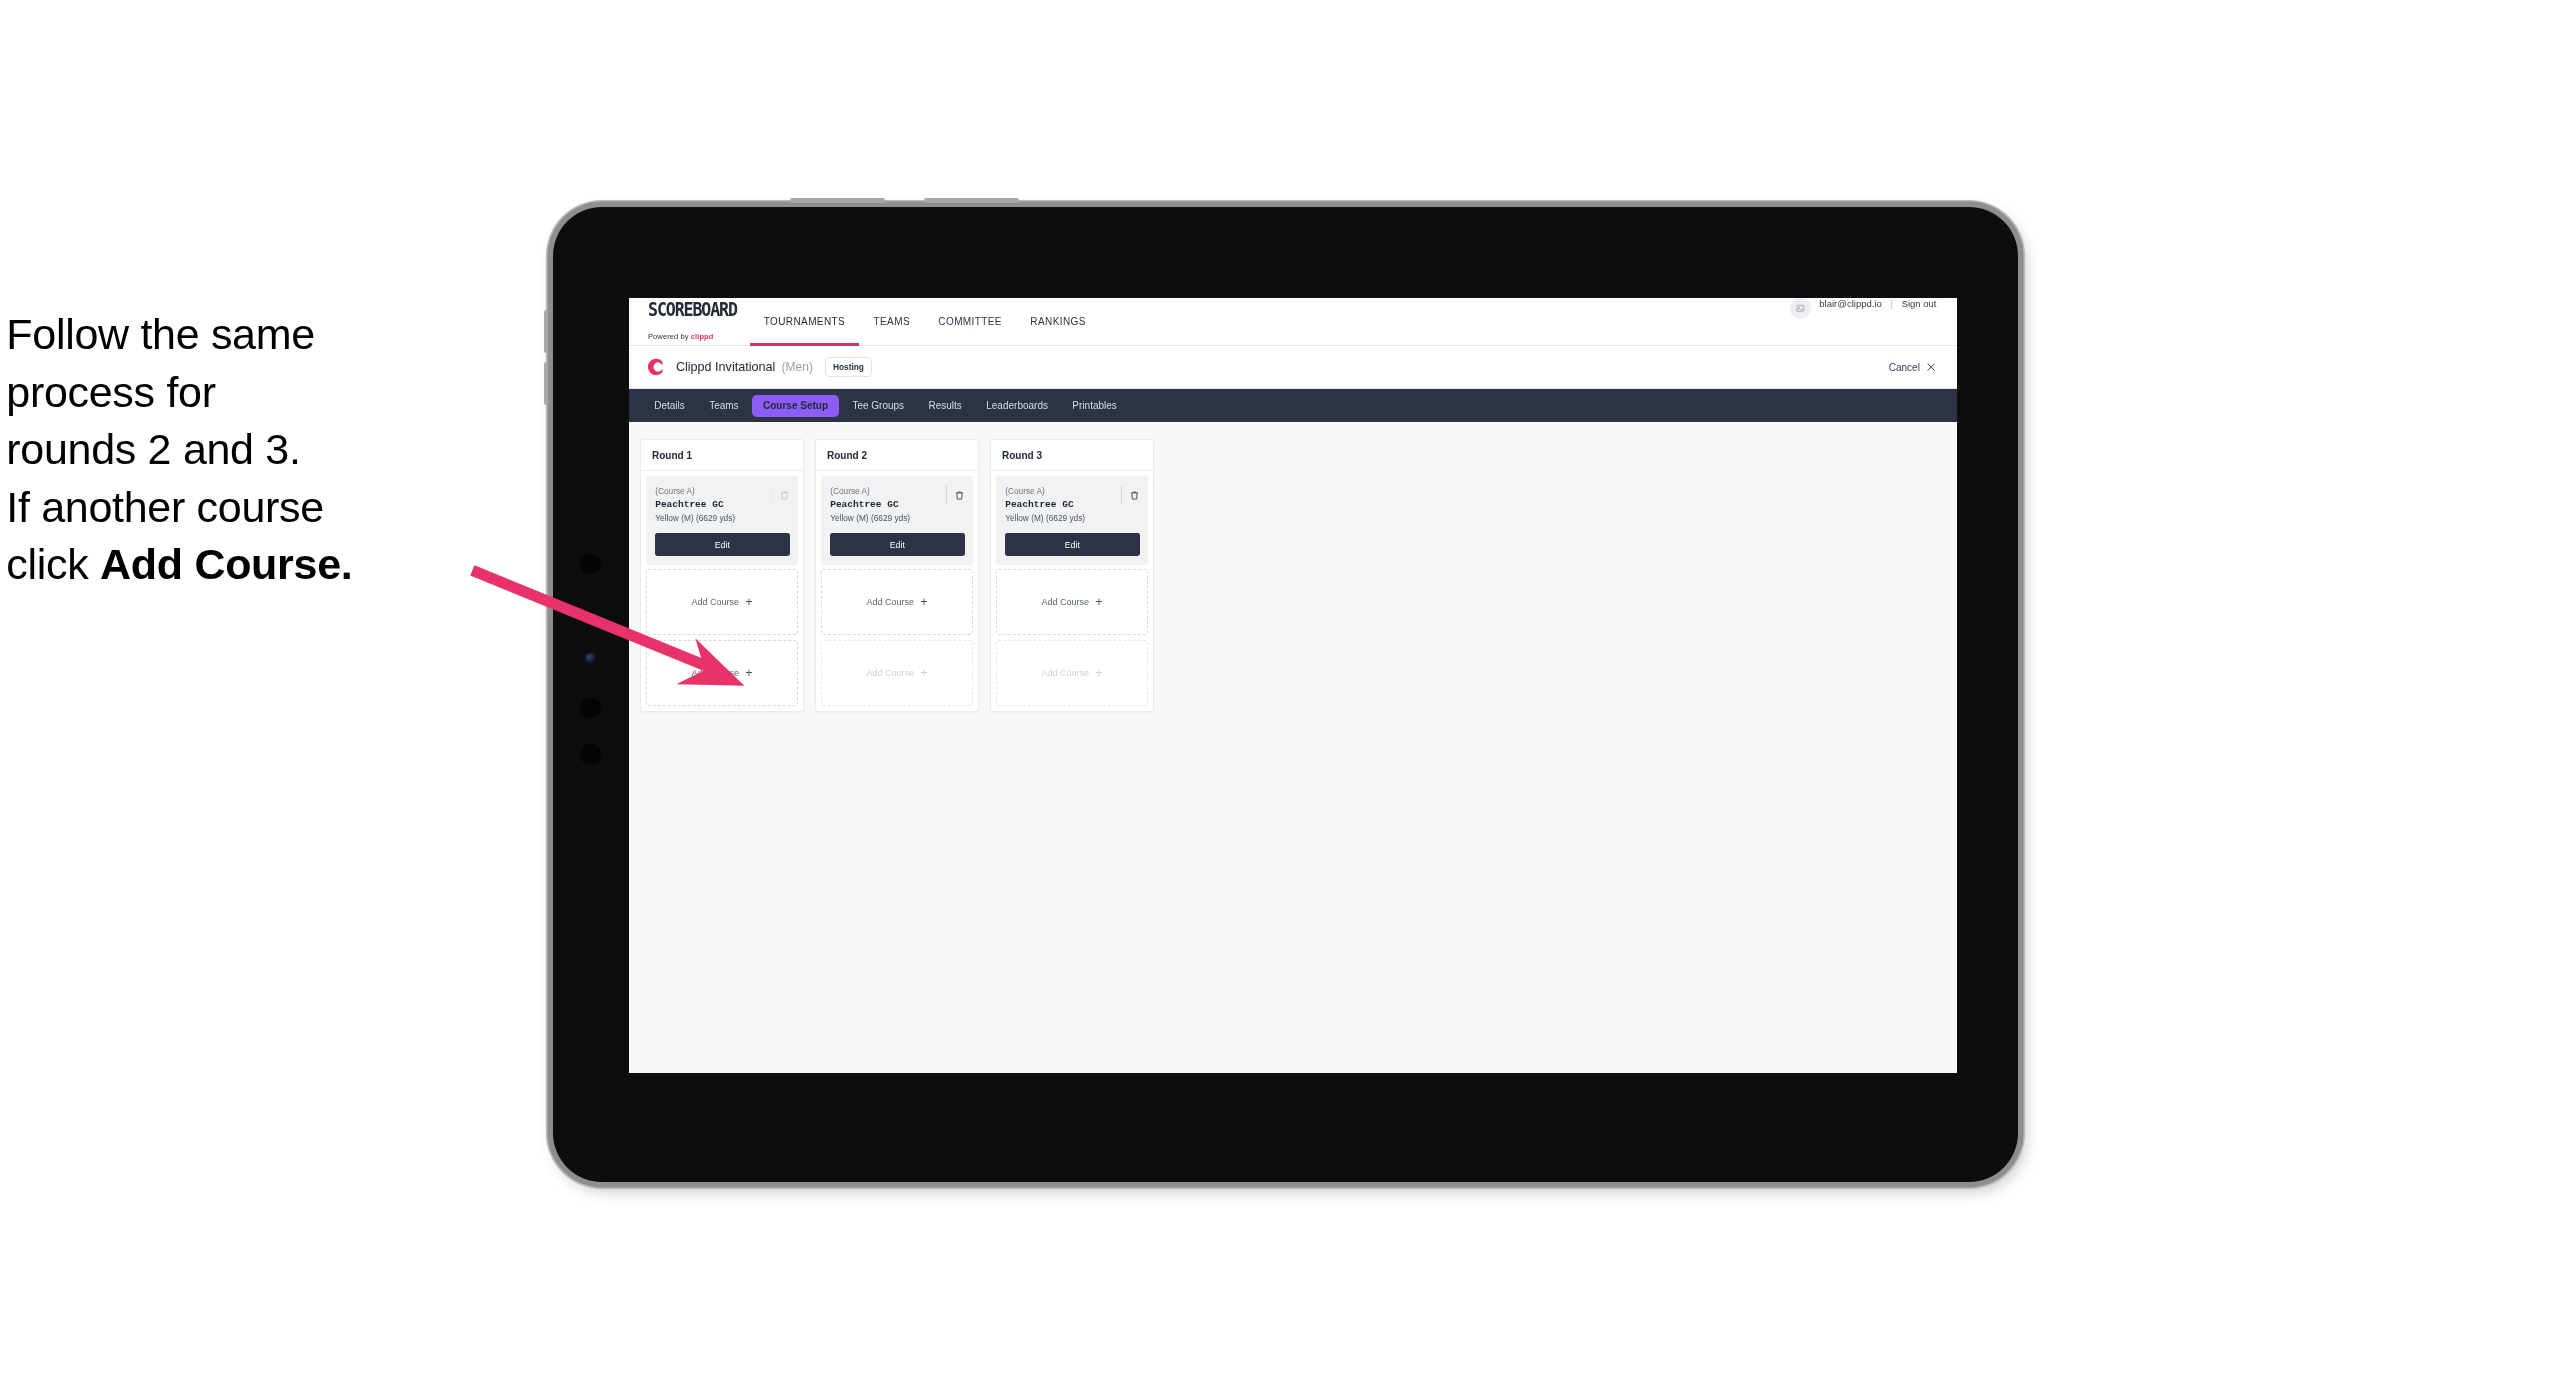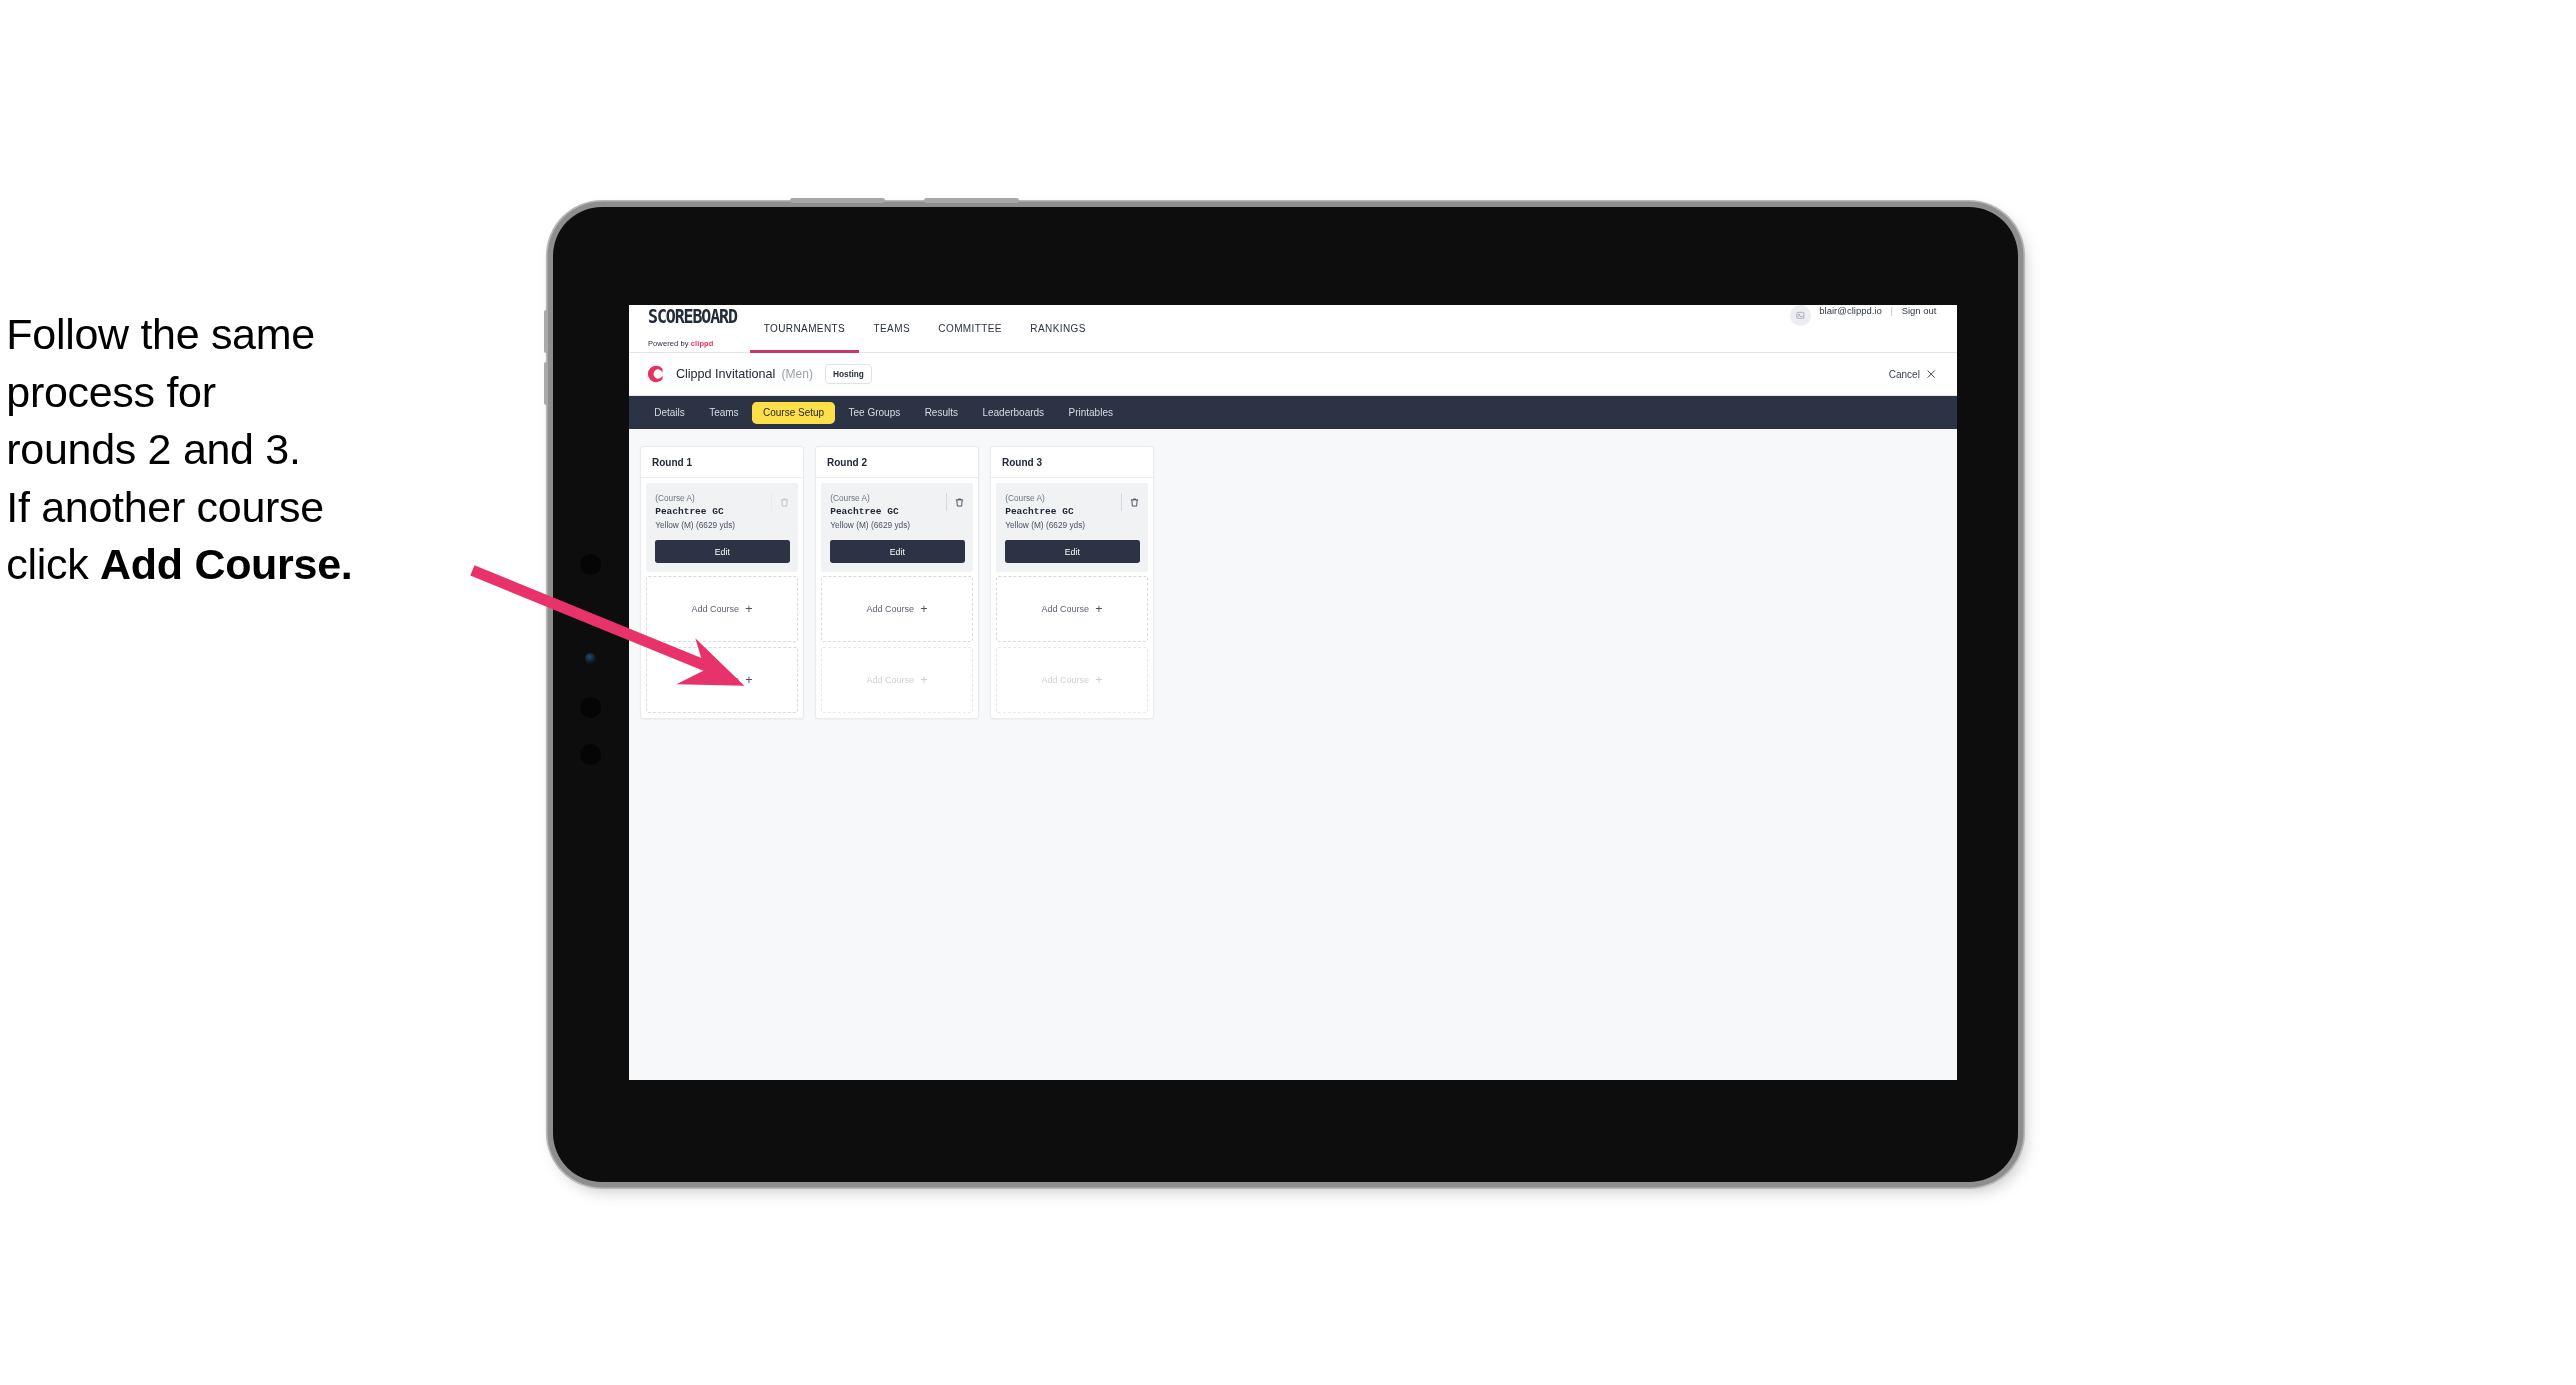--- a/index.html
+++ b/index.html
@@ -43,21 +43,21 @@
   .sidebtn { position: absolute; left: -9.5px; background: #a9a9a9; border-radius: 2.4px; width: 4.7px; }
   
   .topbtn { position: absolute; top: -8.7px; background: #a7a7a7; height: 4.7px; border-radius: 2.4px; }
 
   .cam { position: absolute; left: 27px; border-radius: 50%; background: #050505; }
   .cam.lens { background: radial-gradient(circle at 40% 35%, #2a4a72 0%, #101b28 55%, #050505 100%); }
 
   
   #screen {
     position: absolute;
-    left: 76px; top: 98px;
+    left: 76px; top: 91px;
     width: 1328px; height: 775px;
     background: #f7f8fa;
     overflow: hidden;
   }
 
   
   #topnav {
     height: 48px; background: #ffffff;
     display: flex; align-items: stretch;
     border-bottom: 0.8px solid #e3e5e9;
@@ -122,21 +122,21 @@
 
   
   #tabstrip {
     height: 33px; background: #2b3344;
     display: flex; align-items: center; padding: 0 14.2px; gap: 2.4px;
   }
   .tab {
     font-size: 10px; color: #d8dce3; padding: 5.5px 11px;
     border-radius: 4.7px; cursor: pointer; white-space: nowrap;
   }
-  .tab.active { background: #fde047; color: #222a36; font-weight: 400; }
+  .tab.active { background: #8b5cf6; color: #222a36; font-weight: 700; }
 
   
   #content {
     padding: 17.4px 0 0 11px;
     display: flex; gap: 11px; align-items: flex-start;
   }
   .roundcol {
     width: 164px; background: #ffffff;
     border: 0.8px solid #e9ebee; border-radius: 3.2px;
     box-shadow: 0 0.8px 1.6px rgba(16,24,40,.04);

